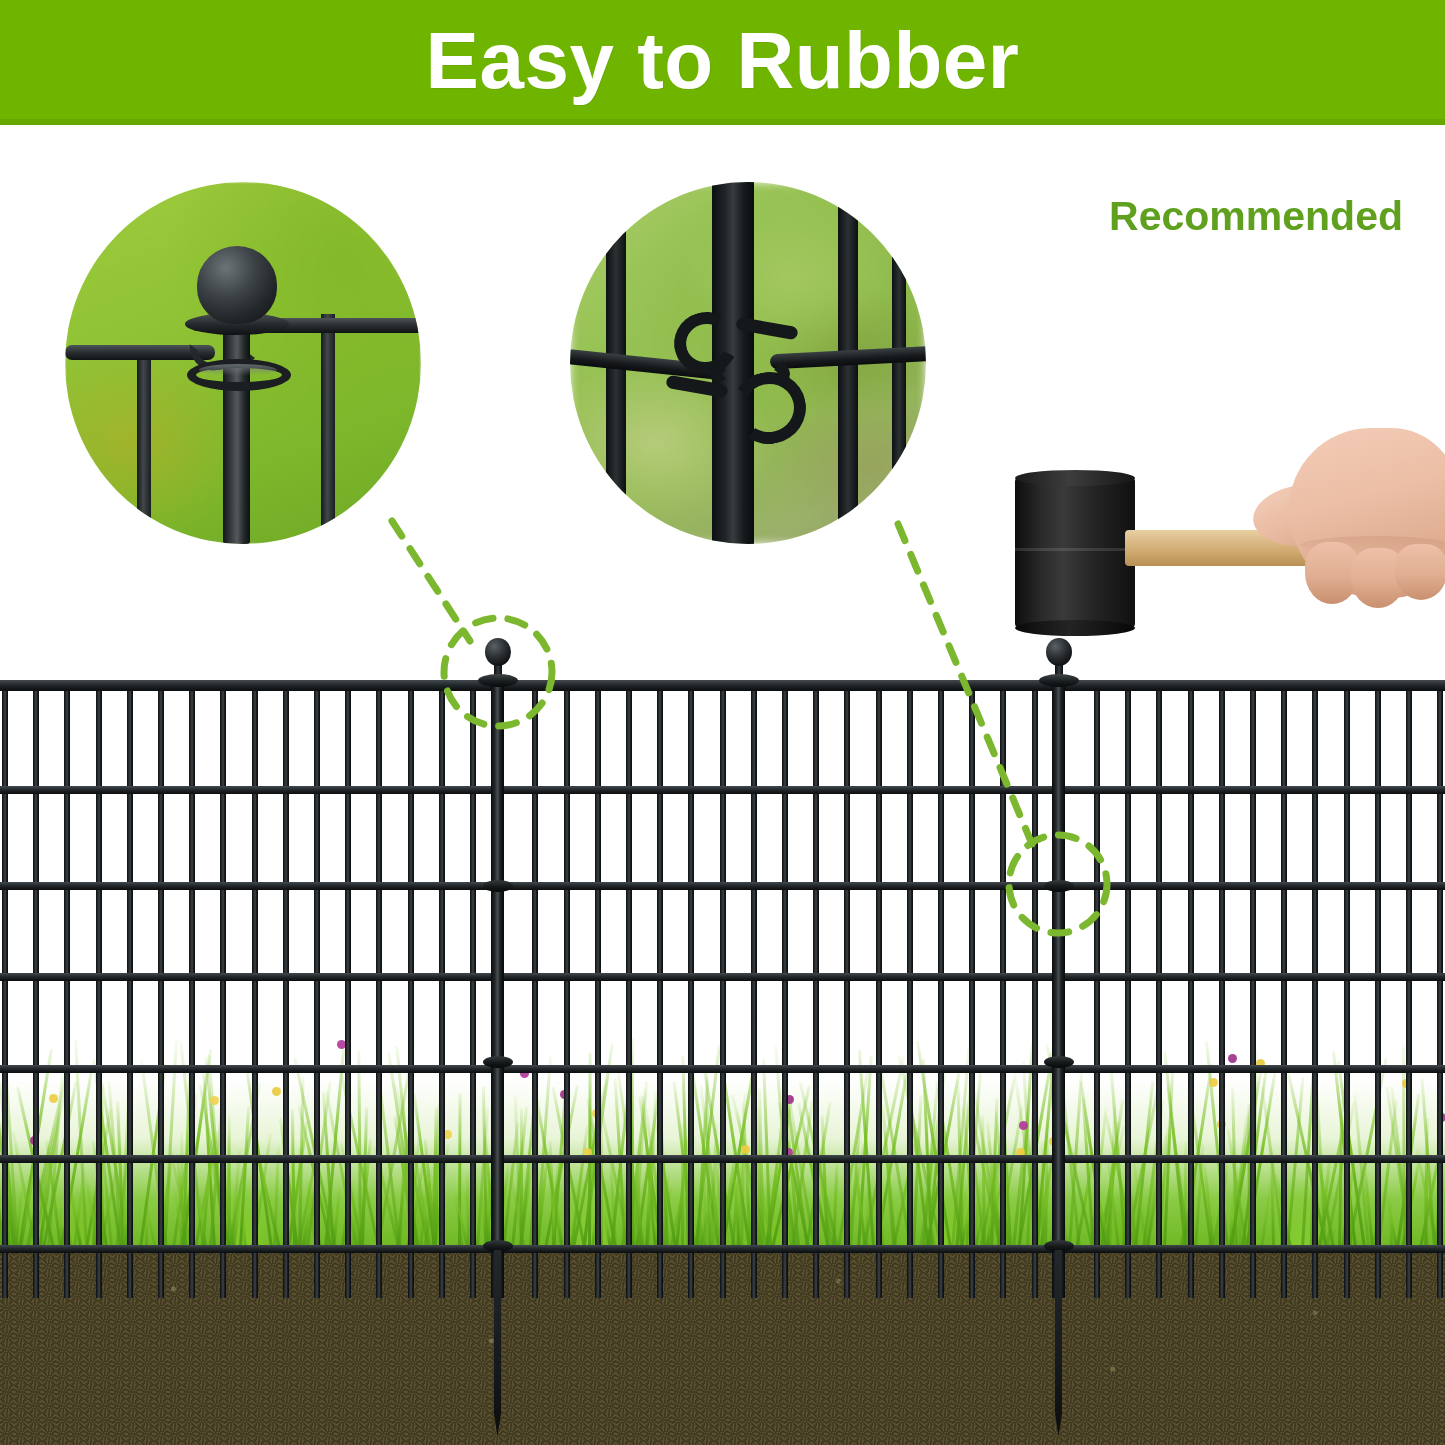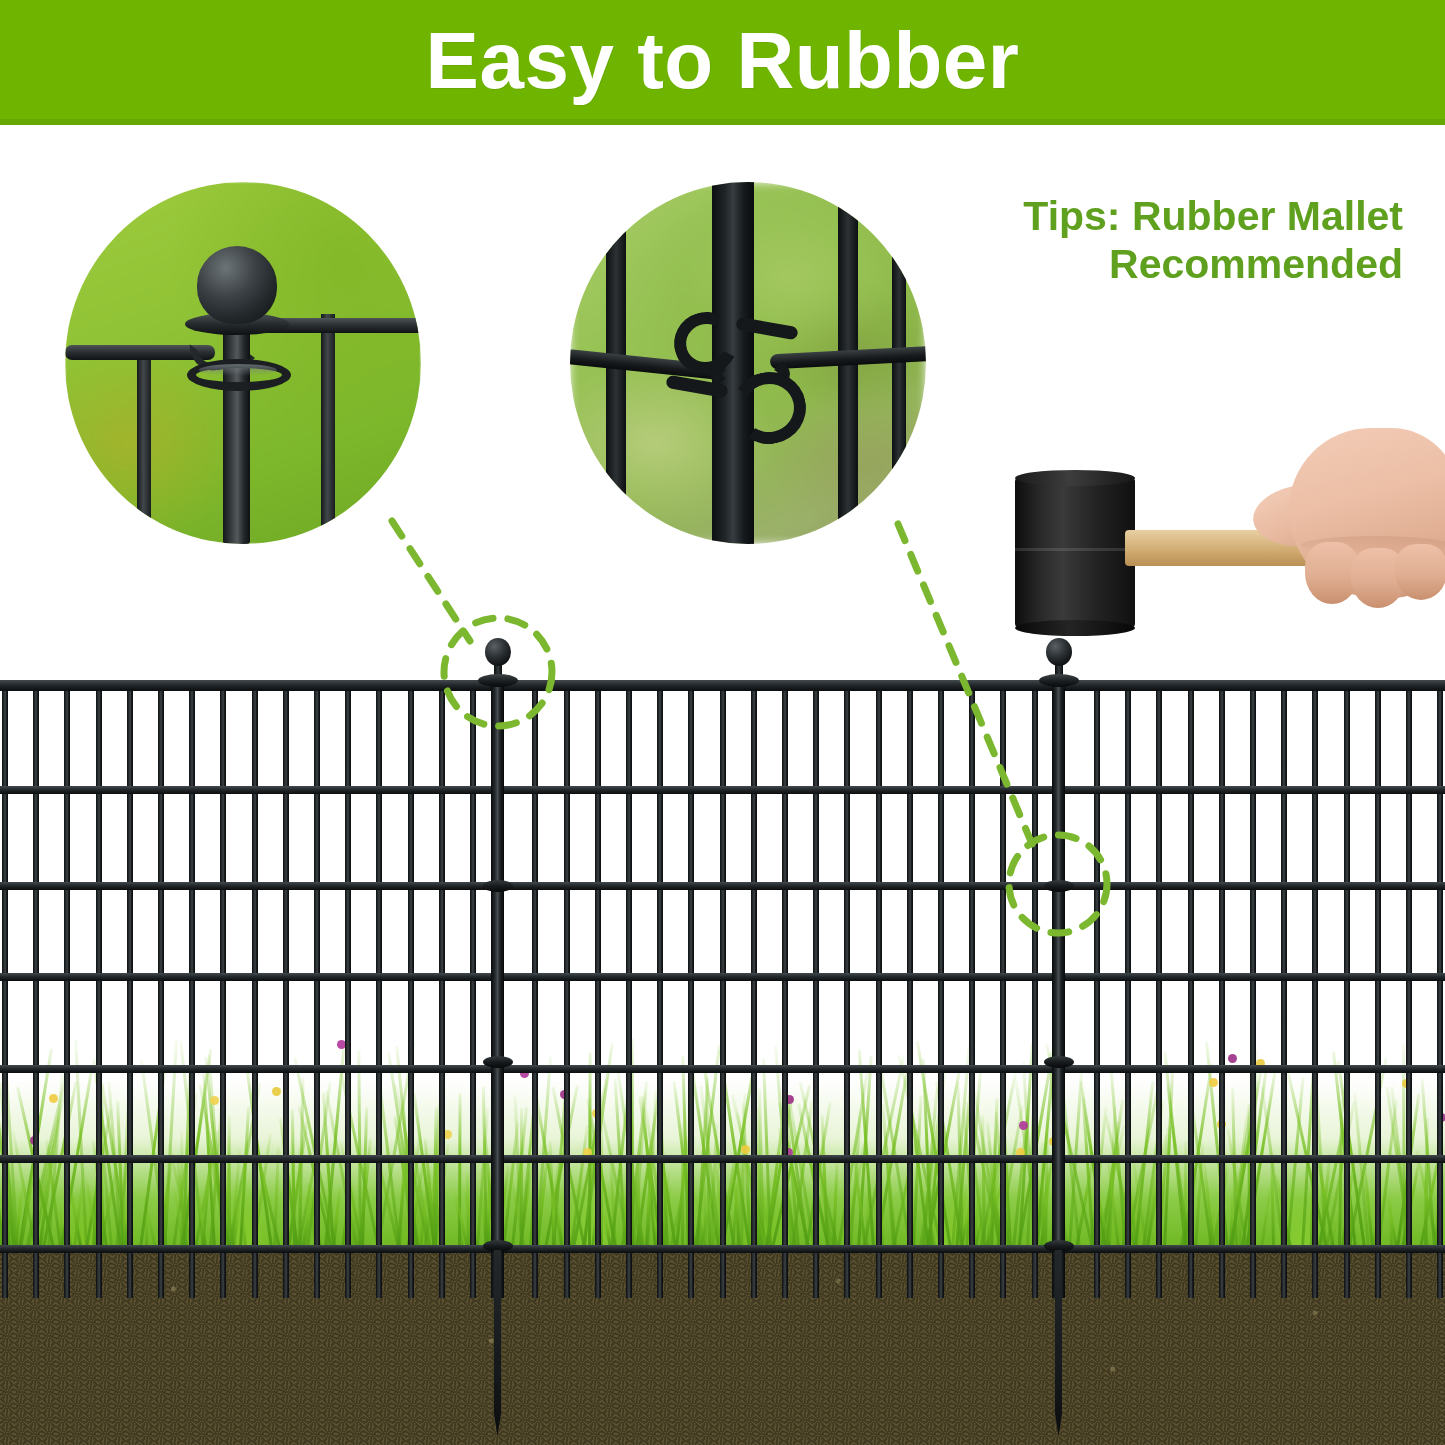--- a/index.html
+++ b/index.html
@@ -295,21 +295,20 @@
   }
 </style>
 </head>
 <body>
 
 <div class="header-banner">
   <div class="header-title">Easy to Rubber</div>
 </div>
 
 <div class="tips-block">
-  <span class="tips-line">Tips: Rubber Mallet</span>
   <span class="tips-line">Recommended</span>
 </div>
 
 <div class="callout callout-left">
   <div class="cal-bg cal-bg-left"></div>
   <div class="cl-vbar cl-vbar-a"></div>
   <div class="cl-vbar cl-vbar-b"></div>
   <div class="cl-railtop"></div>
   <div class="cl-railtop2"></div>
   <div class="cl-railjoin"></div>

